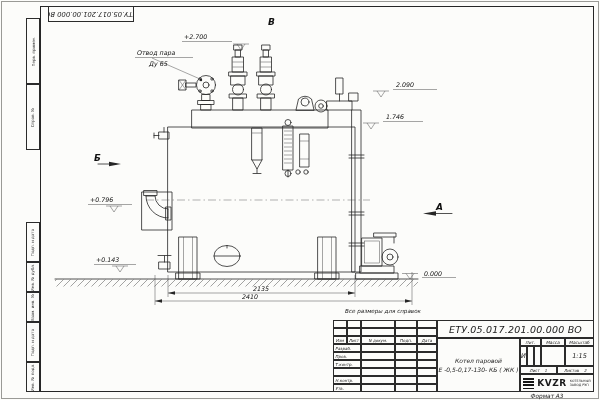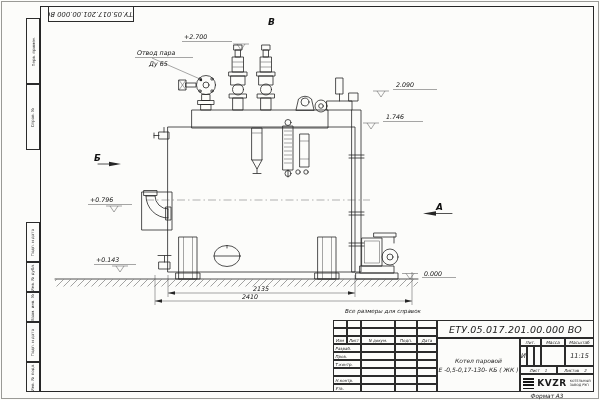--- a/index.html
+++ b/index.html
@@ -361,21 +361,21 @@
       <span>Е -0,5-0,17-130- КБ ( ЖК )</span>
     </div>
 
     <div class="cell" style="left:187px;top:18px;width:21px;height:8px;font-size:4.3px;">Лит.</div>
     <div class="cell" style="left:208px;top:18px;width:24px;height:8px;font-size:4.3px;">Масса</div>
     <div class="cell" style="left:232px;top:18px;width:29px;height:8px;font-size:4.3px;">Масштаб</div>
     <div class="cell big" style="left:187px;top:26px;width:7px;height:20px;">И</div>
     <div class="cell" style="left:194px;top:26px;width:7px;height:20px;"></div>
     <div class="cell" style="left:201px;top:26px;width:7px;height:20px;"></div>
     <div class="cell" style="left:208px;top:26px;width:24px;height:20px;"></div>
-    <div class="cell big" style="left:232px;top:26px;width:29px;height:20px;">11:15</div>
+    <div class="cell big" style="left:232px;top:26px;width:29px;height:20px;">1:15</div>
 
     <div class="cell" style="left:187px;top:46px;width:37px;height:8px;gap:5px;">
       <span>Лист</span>
       <span>1</span>
     </div>
     <div class="cell" style="left:224px;top:46px;width:37px;height:8px;gap:5px;">
       <span>Листов</span>
       <span>2</span>
     </div>
 

